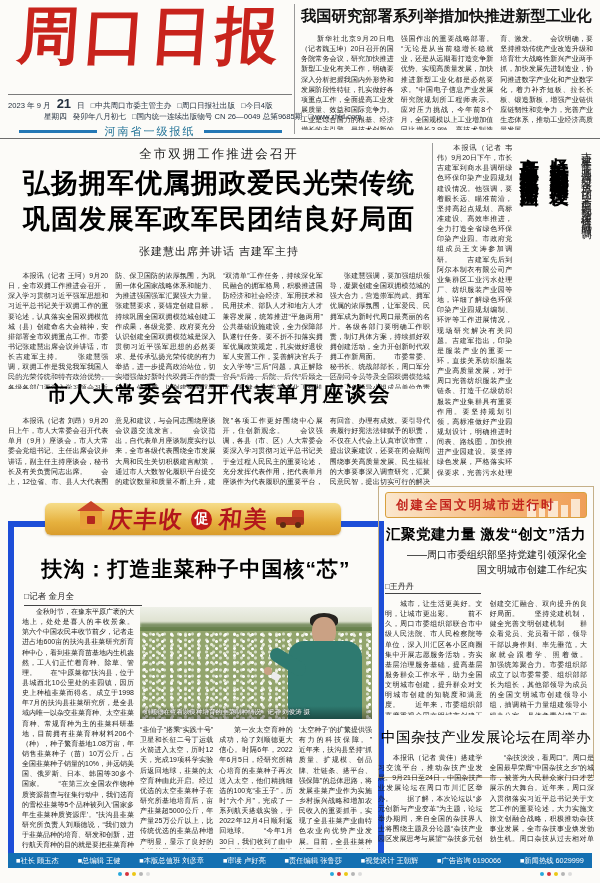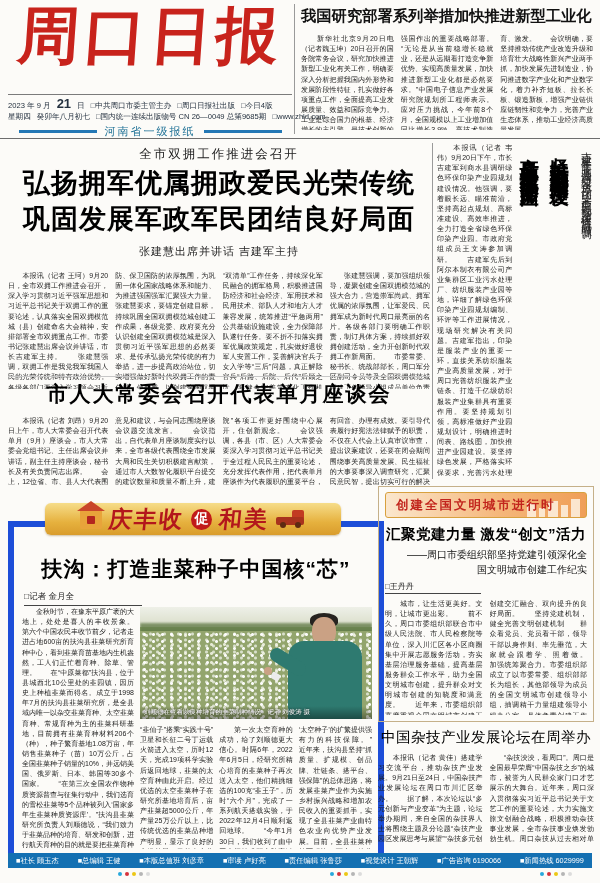--- a/index.html
+++ b/index.html
@@ -9,21 +9,21 @@
   .masthead{position:absolute;left:8px;top:0;width:284px;height:136px;}
   .mh-title{position:absolute;left:0;top:0;width:284px;text-align:center;
             font-family:"Liberation Serif","DejaVu Serif",serif;font-weight:bold;
             font-size:62px;line-height:72px;color:#c8231c;letter-spacing:4px;transform:skewX(-4deg);}
   .mh-pinyin{position:absolute;left:0;top:74px;width:284px;text-align:center;
              font-family:"Liberation Serif",serif;font-weight:bold;font-size:12px;
              letter-spacing:7px;color:#222;}
   .mh-rule{position:absolute;left:0;top:94px;width:284px;height:1px;background:#7b7b7b;}
   .dl-row{position:absolute;left:0;width:284px;display:flex;align-items:baseline;gap:6px;
           font-size:7.6px;color:#24313f;white-space:nowrap;}
-  .dl1{top:99px;} .dl2{top:112px;}
+  .dl1{top:99px;} .dl2{top:112px;margin-left:36px;}
   .dl-day{font-size:13px;font-weight:bold;line-height:10px;}
   .grade{position:absolute;left:0;top:124px;width:284px;display:flex;align-items:center;justify-content:center;gap:8px;}
   .grade-bar{width:78px;height:3px;background:#2478b5;}
   .grade-text{font-size:11px;font-weight:normal;color:#1b6f94;letter-spacing:2px;}
   .vdiv-top{position:absolute;left:294px;top:4px;width:1px;height:130px;background:#9a9a9a;}
   
   .col{font-size:7px;line-height:1.45;text-align:justify;color:#1c1c1c;overflow:hidden;}
   .cols{display:flex;gap:7px;}
   .cols .col{flex:1;}
   
@@ -88,21 +88,21 @@
   .p-body{position:absolute;right:4px;top:30px;width:74px;height:78px;background:#2e7a70;border-radius:16px 16px 0 0;}
   .p-arm{position:absolute;right:58px;top:44px;width:40px;height:14px;background:#2e7a70;border-radius:7px;transform:rotate(32deg);}
   .p-band{position:absolute;right:86px;top:62px;width:9px;height:7px;background:#ececec;border-radius:2px;transform:rotate(32deg);}
   .p-hand{position:absolute;right:94px;top:56px;width:8px;height:8px;background:#caa184;border-radius:50%;}
   .ph-cap{position:absolute;left:0;bottom:0;width:100%;font-size:6.5px;color:#fff;
           background:linear-gradient(rgba(0,0,0,0),rgba(0,0,0,.38));padding:2px 4px;box-sizing:border-box;
           text-shadow:0 0 2px rgba(0,0,0,.8);white-space:nowrap;overflow:hidden;}
   .feat-cols{position:absolute;left:126px;top:198px;width:232px;height:124px;display:flex;gap:6px;}
   .feat-cols .col{flex:1;height:124px;}
   
-  .party{position:absolute;left:378px;top:486px;width:216px;height:236px;border:1px solid #c5b089;box-sizing:border-box;padding:5px 6px;}
+  .party{position:absolute;left:378px;top:486px;width:216px;height:292px;border:1px solid #c5b089;box-sizing:border-box;padding:5px 6px;}
   .civban{position:relative;height:24px;border:1px solid #d8a13e;border-radius:3px;
           background:linear-gradient(90deg,#fbe7cd,#f5b87c 55%,#ef9e57);overflow:hidden;
           display:flex;align-items:center;}
   .civban-text{font-size:12.5px;font-weight:bold;color:#c2251d;letter-spacing:2px;padding-left:10px;position:relative;z-index:2;}
   .civ-sky{position:absolute;right:4px;bottom:0;width:70px;height:20px;z-index:1;opacity:.85;}
   .civ-sky i{position:absolute;bottom:0;background:#fdf3e3;display:block;}
   .civ-sky .b1{right:2px;width:9px;height:18px;} .civ-sky .b2{right:14px;width:7px;height:12px;}
   .civ-sky .b3{right:24px;width:10px;height:16px;} .civ-sky .b4{right:37px;width:6px;height:9px;}
   .civ-sky .b5{right:46px;width:9px;height:14px;}
   .party-h{margin:7px 0 0 0;font-size:14.5px;font-weight:bold;color:#000;text-align:center;letter-spacing:.5px;white-space:nowrap;}

